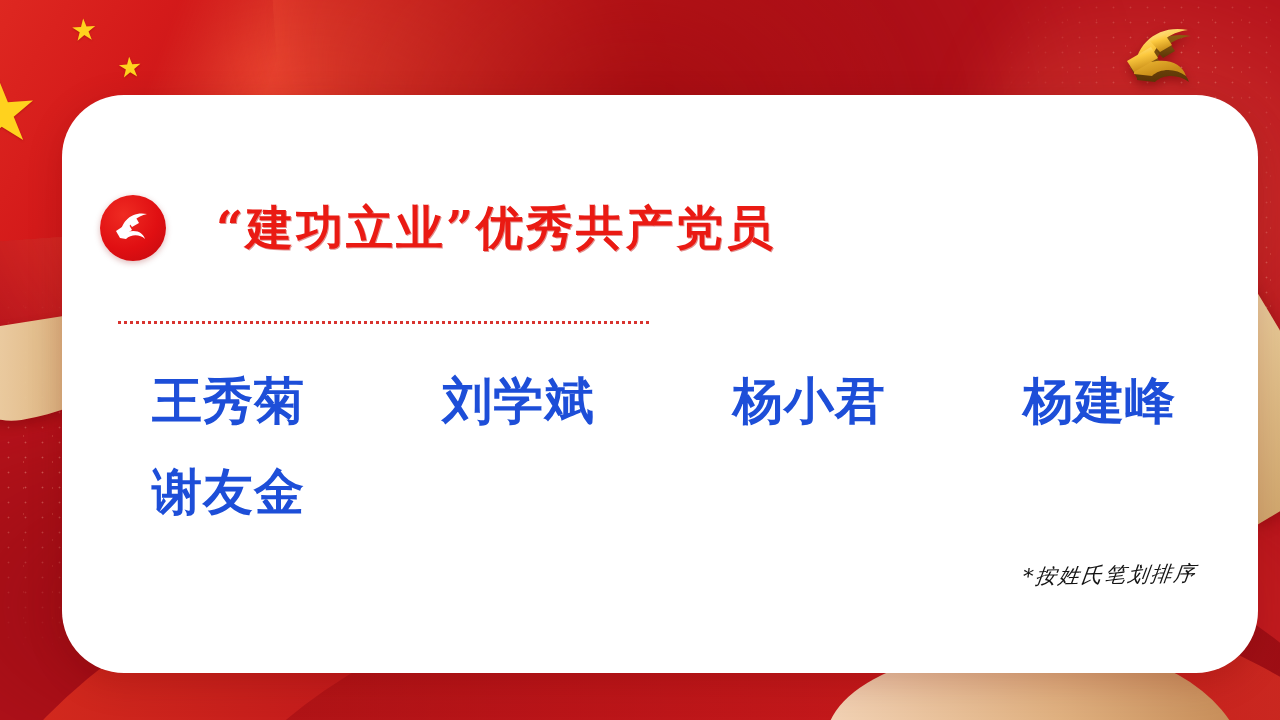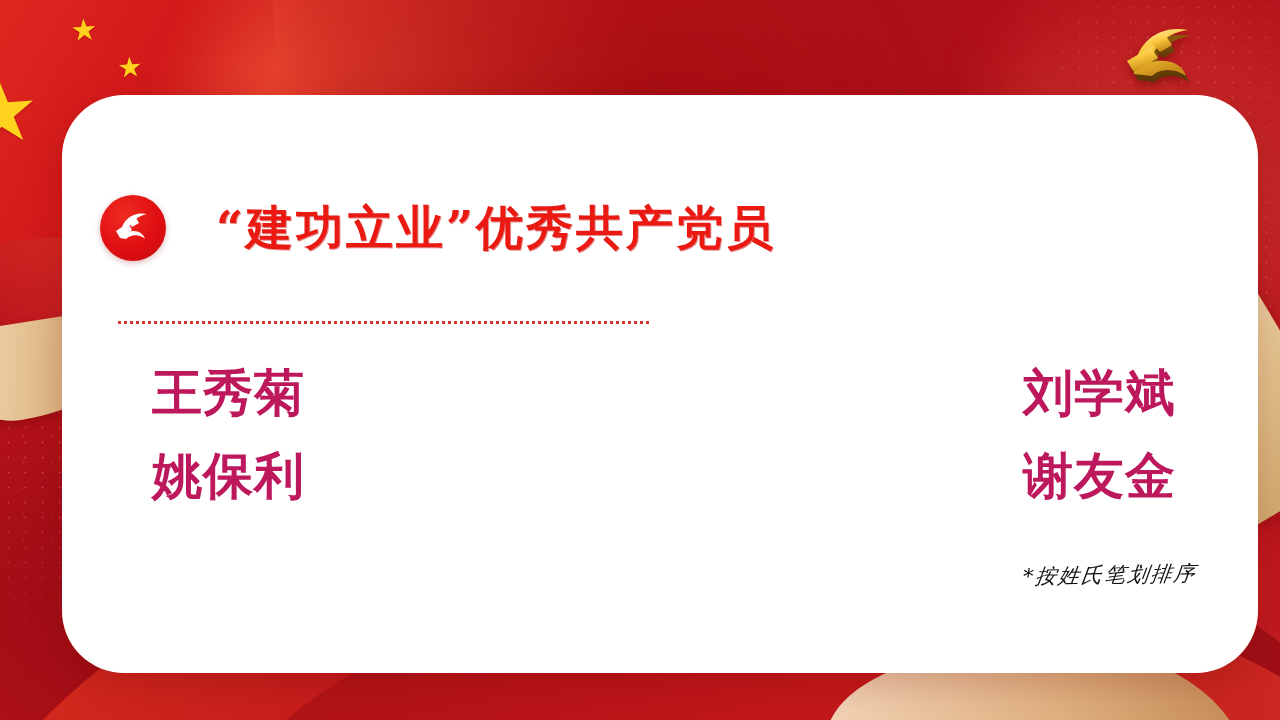--- a/index.html
+++ b/index.html
@@ -117,26 +117,27 @@
   
   .divider{position:absolute;left:56px;top:226px;width:532px;height:3px;
     background-image:linear-gradient(to right,#d8332f 0 3px,transparent 3px 6px);
     background-size:6px 3px;background-repeat:repeat-x;}
 
   
   .names{position:absolute;left:56px;top:265px;width:1092px;}
   .name-row{display:flex;justify-content:space-between;align-items:baseline;
     padding:0 34px 0 34px;margin-bottom:16px;}
   .name{
-    color:#be185d;
+    color:#1d4ed8;
     font-family:"DejaVu Serif","Liberation Serif",serif;
     font-weight:bold;
     font-size:50px;
     letter-spacing:1px;
     white-space:nowrap;
+    margin-top:8px;
   }
   .name .gap{display:inline-block;width:28px;}
 
   
   .footnote{position:absolute;right:62px;top:466px;
     color:#141414;
     font-family:"DejaVu Serif","Liberation Serif",serif;
     font-size:21px;
     font-style:italic;
     letter-spacing:2px;
@@ -209,23 +210,24 @@
       </span>
       <span class="title-text">“建功立业”优秀共产党员</span>
     </div>
 
     <div class="divider"></div>
 
     <div class="names">
       <div class="name-row">
         <span class="name"><span>王</span><span>秀菊</span></span>
         <span class="name"><span>刘</span><span>学斌</span></span>
+        <span class="name"><span>杨</span><span>小君</span></span>
+        <span class="name"><span>杨</span><span>建峰</span></span>
       </div>
       <div class="name-row">
-        <span class="name"><span>姚</span><span>保利</span></span>
         <span class="name"><span>谢</span><span>友金</span></span>
       </div>
     </div>
 
     <div class="footnote">*按姓氏笔划排序</div>
 
   </div>
 </div>
 
 </body></html>

